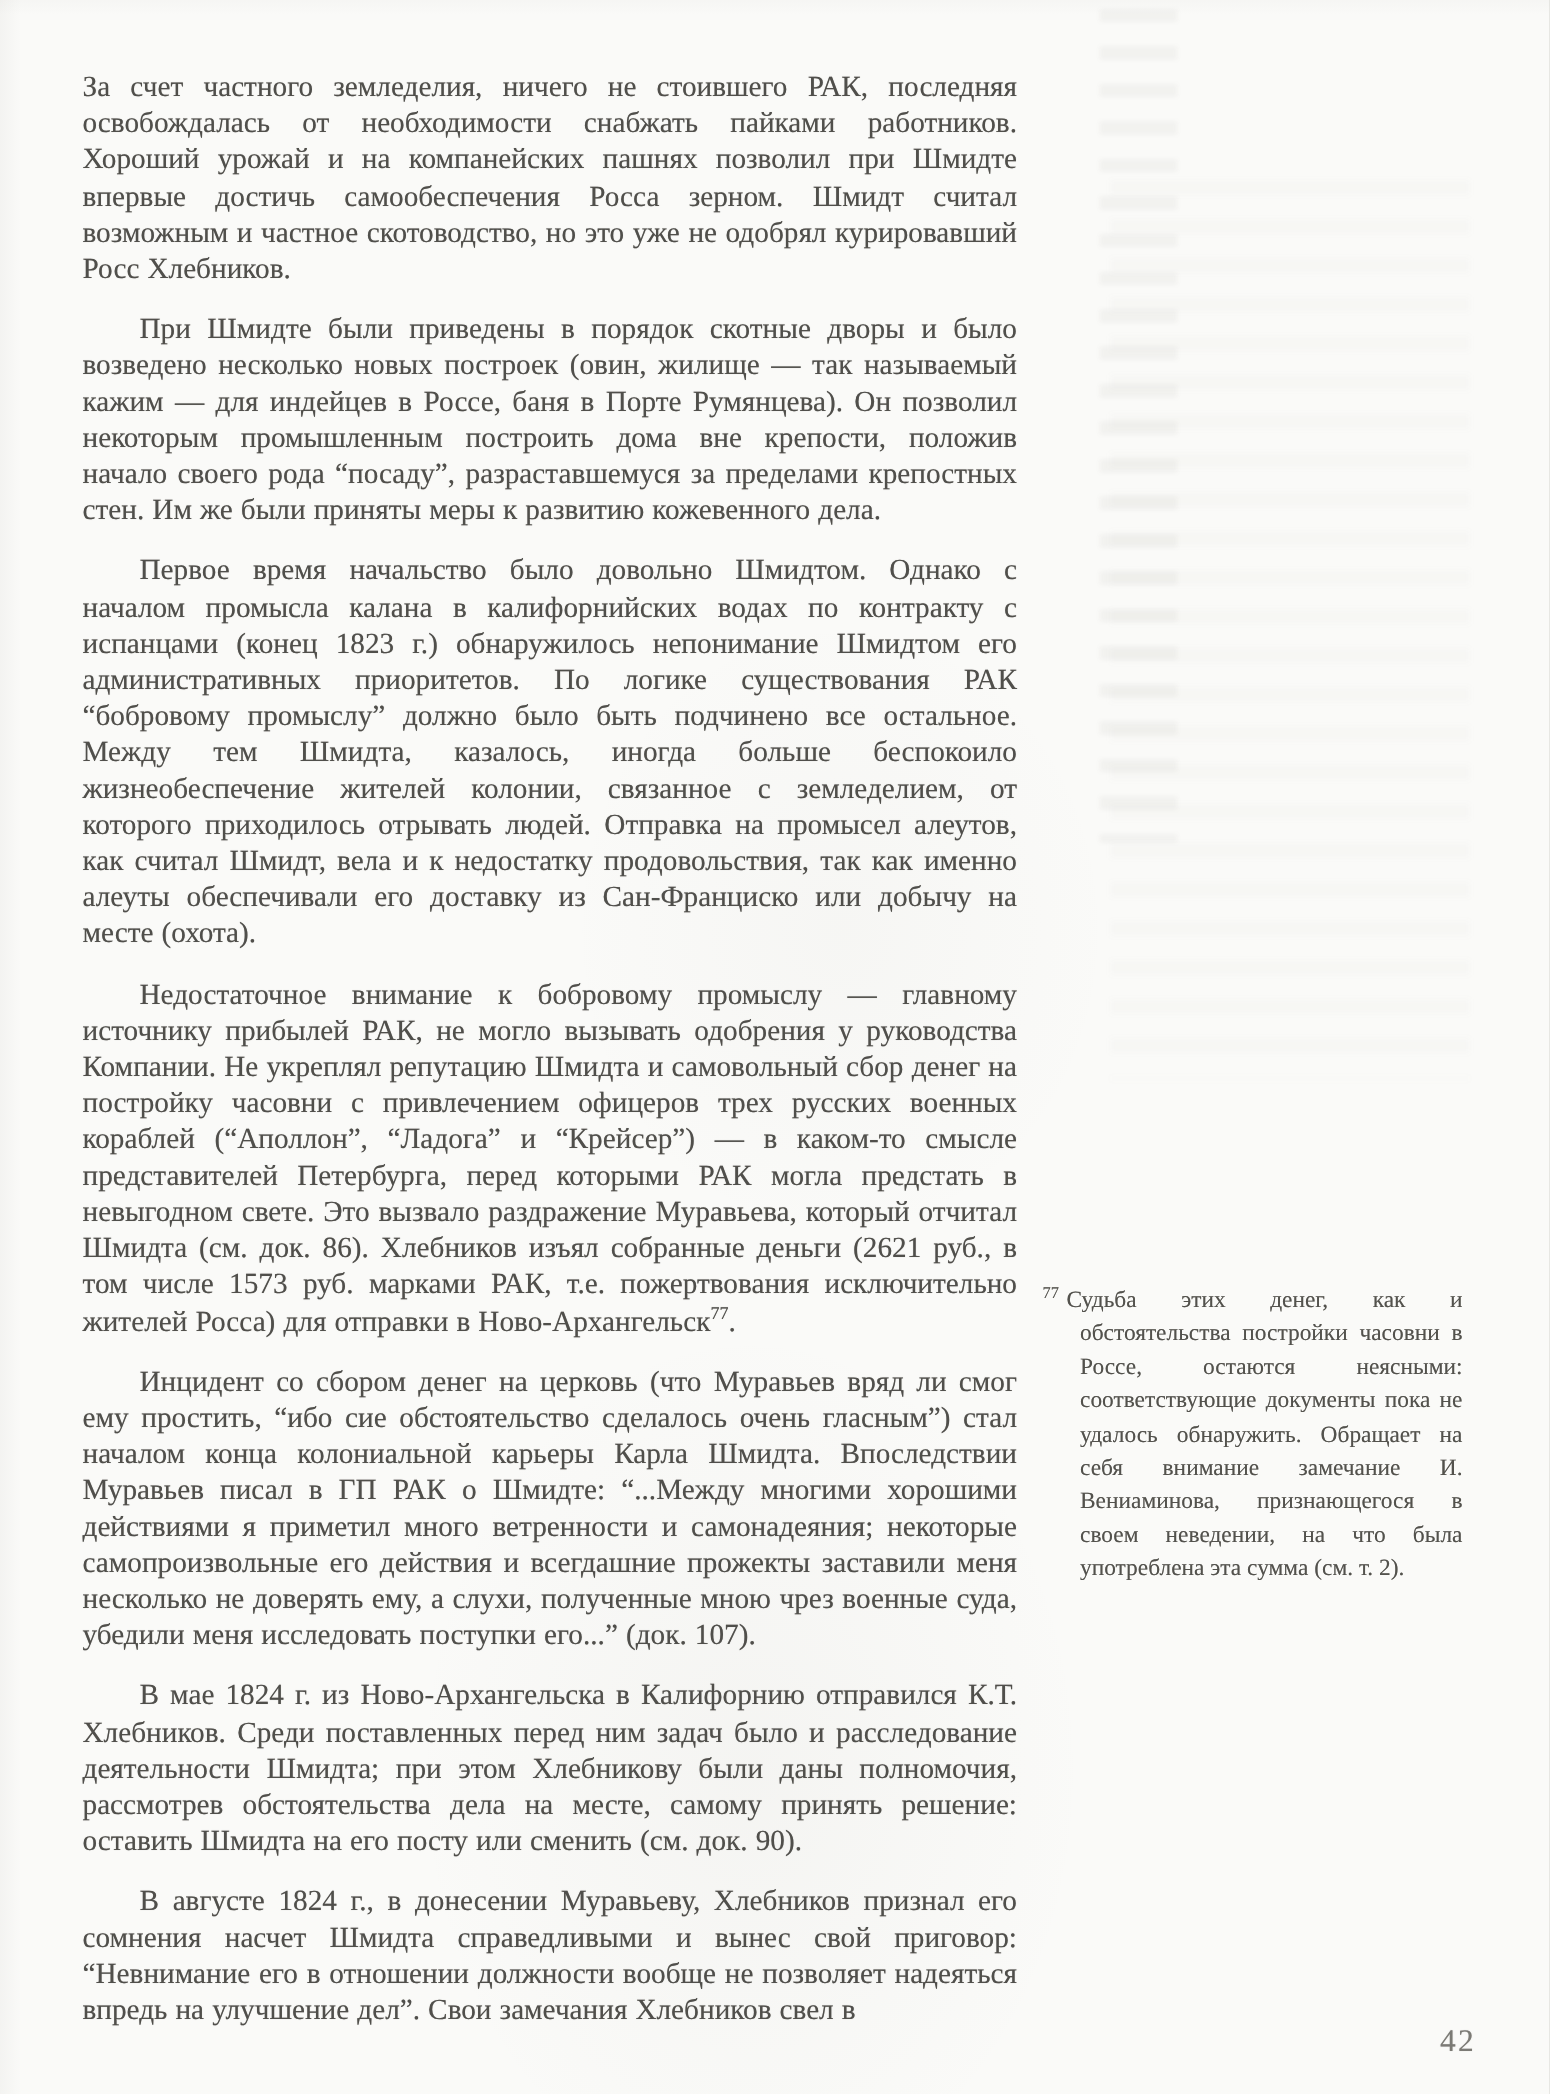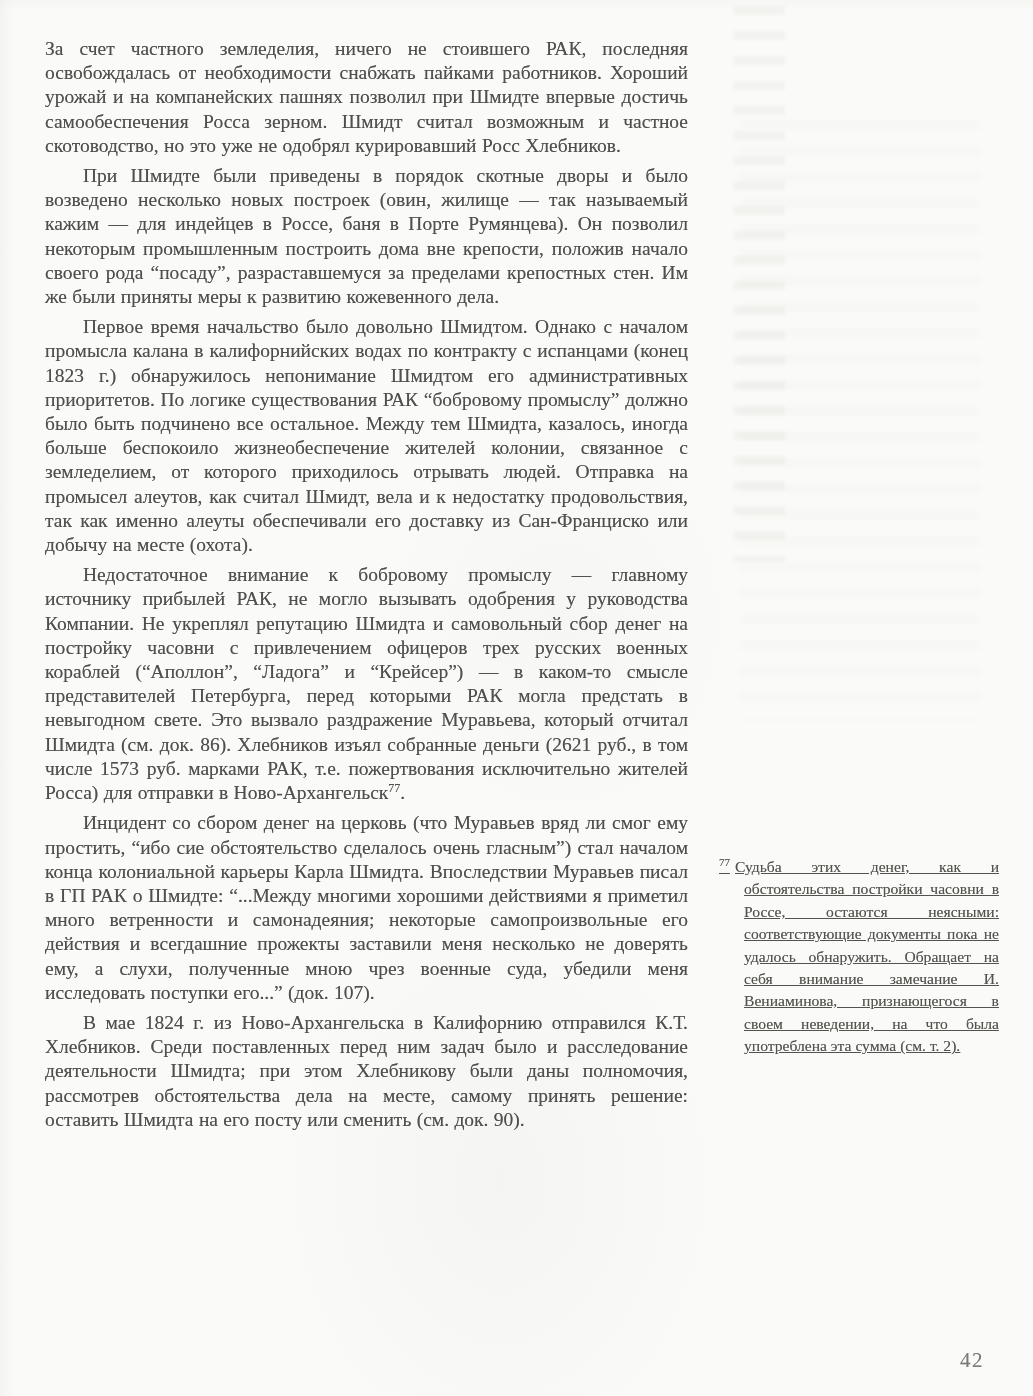--- a/index.html
+++ b/index.html
@@ -28,43 +28,42 @@
     top: 31px;
     width: 655px;
     font-size: 19.5px;
     line-height: 24.2px;
     color: #504f4b;
     text-align: justify;
     text-shadow: 0 0 0.45px rgba(80,79,75,0.55);
     word-spacing: 0.5px;
   }
   .main-text p {
-    margin: 6px;
+    margin: 16px;
     text-indent: 38px;
   }
   .main-text p.no-indent {
     text-indent: 0;
   }
   .main-text sup.fn-ref {
     font-size: 12px;
     line-height: 0;
     vertical-align: super;
   }
   
   .footnote {
     position: absolute;
-    left: 719px;
+    left: 695px;
     top: 856px;
     width: 280px;
     font-size: 15.6px;
     line-height: 22.4px;
     color: #53524d;
     text-align: justify;
     text-shadow: 0 0 0.4px rgba(83,82,77,0.5);
-    text-decoration: underline;
   }
   .footnote p {
     margin: 0;
     padding-left: 25px;
     text-indent: -25px;
   }
   .footnote sup.fn-marker {
     font-size: 11px;
     line-height: 0;
     vertical-align: super;
@@ -121,20 +120,21 @@
 
   <div class="main-text">
     <p class="no-indent">За счет частного земледелия, ничего не стоившего РАК, последняя освобождалась от необходимости снабжать пайками работников. Хороший урожай и на компанейских пашнях позволил при Шмидте впервые достичь самообеспечения Росса зерном. Шмидт считал возможным и частное скотоводство, но это уже не одобрял курировавший Росс Хлебников.</p>
     <p>При Шмидте были приведены в порядок скотные дворы и было возведено несколько новых построек (овин, жилище — так называемый кажим — для индейцев в Россе, баня в Порте Румянцева). Он позволил некоторым промышленным построить дома вне крепости, положив начало своего рода “посаду”, разраставшемуся за пределами крепостных стен. Им же были приняты меры к развитию кожевенного дела.</p>
     <p>Первое время начальство было довольно Шмидтом. Однако с началом промысла калана в калифорнийских водах по контракту с испанцами (конец 1823 г.) обнаружилось непонимание Шмидтом его административных приоритетов. По логике существования РАК “бобровому промыслу” должно было быть подчинено все остальное. Между тем Шмидта, казалось, иногда больше беспокоило жизнеобеспечение жителей колонии, связанное с земледелием, от которого приходилось отрывать людей. Отправка на промысел алеутов, как считал Шмидт, вела и к недостатку продовольствия, так как именно алеуты обеспечивали его доставку из Сан-Франциско или добычу на месте (охота).</p>
     <p>
       <span>Недостаточное внимание к бобровому промыслу — главному источнику прибылей РАК, не могло вызывать одобрения у руководства Компании. Не укреплял репутацию Шмидта и самовольный сбор денег на постройку часовни с привлечением офицеров трех русских военных кораблей (“Аполлон”, “Ладога” и “Крейсер”) — в каком-то смысле представителей Петербурга, перед которыми РАК могла предстать в невыгодном свете. Это вызвало раздражение Муравьева, который отчитал Шмидта (см. док. 86). Хлебников изъял собранные деньги (2621 руб., в том числе 1573 руб. марками РАК, т.е. пожертвования исключительно жителей Росса) для отправки в Ново-Архангельск</span><sup class="fn-ref">77</sup><span>.</span>
     </p>
     <p>Инцидент со сбором денег на церковь (что Муравьев вряд ли смог ему простить, “ибо сие обстоятельство сделалось очень гласным”) стал началом конца колониальной карьеры Карла Шмидта. Впоследствии Муравьев писал в ГП РАК о Шмидте: “...Между многими хорошими действиями я приметил много ветренности и самонадеяния; некоторые самопроизвольные его действия и всегдашние прожекты заставили меня несколько не доверять ему, а слухи, полученные мною чрез военные суда, убедили меня исследовать поступки его...” (док. 107).</p>
     <p>В мае 1824 г. из Ново-Архангельска в Калифорнию отправился К.Т. Хлебников. Среди поставленных перед ним задач было и расследование деятельности Шмидта; при этом Хлебникову были даны полномочия, рассмотрев обстоятельства дела на месте, самому принять решение: оставить Шмидта на его посту или сменить (см. док. 90).</p>
+    <p>В августе 1824 г., в донесении Муравьеву, Хлебников признал его сомнения насчет Шмидта справедливыми и вынес свой приговор: “Невнимание его в отношении должности вообще не позволяет надеяться впредь на улучшение дел”. Свои замечания Хлебников свел в</p>
   </div>
 
   <aside class="footnote">
     <p>
       <sup class="fn-marker">77</sup><span>Судьба этих денег, как и обстоятельства постройки часовни в Россе, остаются неясными: соответствующие документы пока не удалось обнаружить. Обращает на себя внимание замечание И. Вениаминова, признающегося в своем неведении, на что была употреблена эта сумма (см. т. 2).</span>
     </p>
   </aside>
 
   <div class="page-number">42</div>
 

